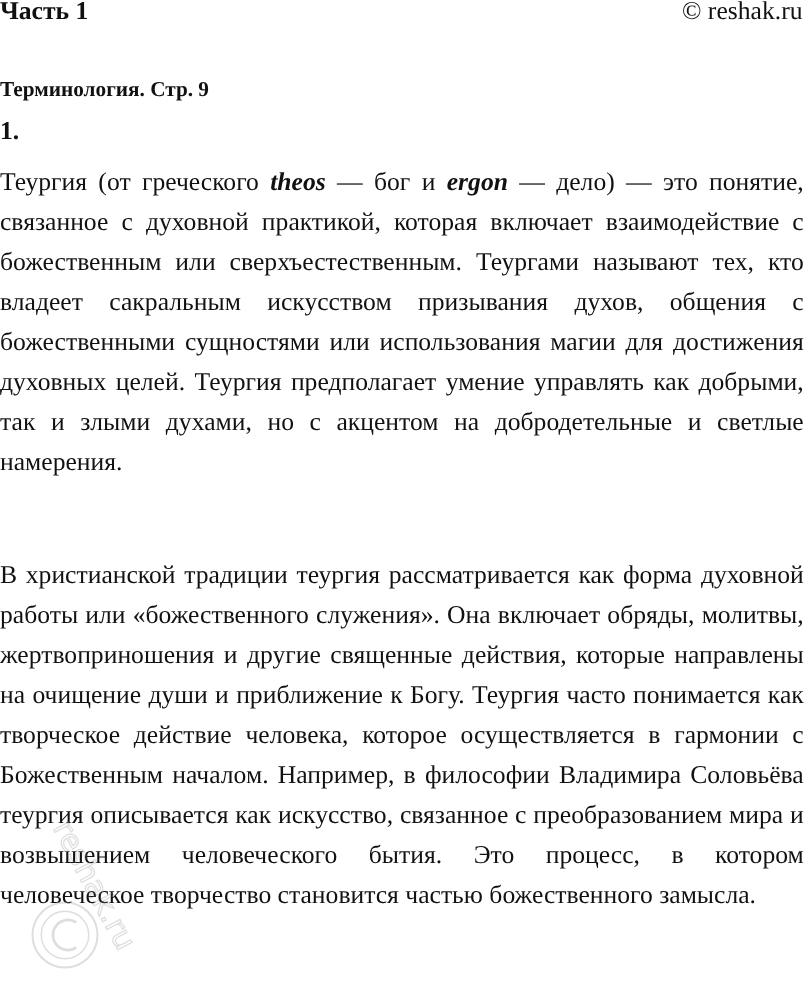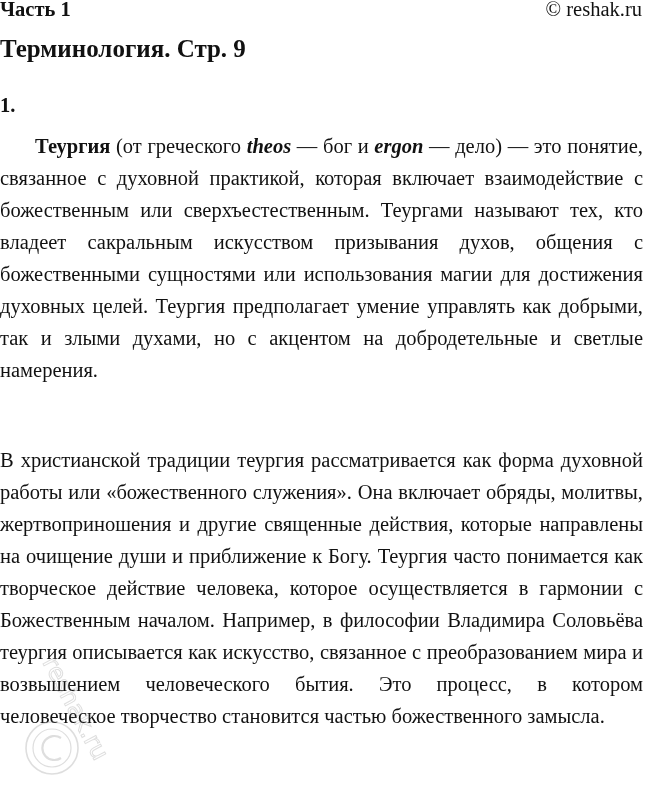--- a/index.html
+++ b/index.html
@@ -8,35 +8,35 @@
       font-family: "Liberation Serif", "DejaVu Serif", serif;
       color: #111111;
     }
     .top-row {
       position: absolute; top: -3px; left: 0; width: 646px; height: 24px;
       font-size: 20.5px; line-height: 24px;
     }
     .part { position: absolute; left: 0; font-weight: bold; }
     .copy { position: absolute; right: 4px; }
     .heading {
-      position: absolute; left: 0; top: 37px;
-      font-size: 25px; line-height: 24px; font-weight: bold;
+      position: absolute; left: 0; top: 60px;
+      font-size: 17px; line-height: 24px; font-weight: bold;
     }
     .number {
       position: absolute; left: 0; top: 93px;
       font-size: 20.5px; line-height: 24px; font-weight: bold;
     }
     .para {
       position: absolute; left: 0; width: 643px;
       font-size: 20.5px; line-height: 32px;
       text-align: justify; margin: 0;
     }
     #p1 { top: 130px; }
     #p2 { top: 444px; }
-    .term { font-weight: bold; margin-left: 35px; }
+    .term { font-weight: normal; }
     .it { font-style: italic; font-weight: bold; }
     .watermark {
       position: absolute; left: 14px; top: 640px; width: 110px; height: 145px;
       pointer-events: none; opacity: 0.28;
     }
   </style>
 </head>
 <body>
 
 <div class="top-row">

